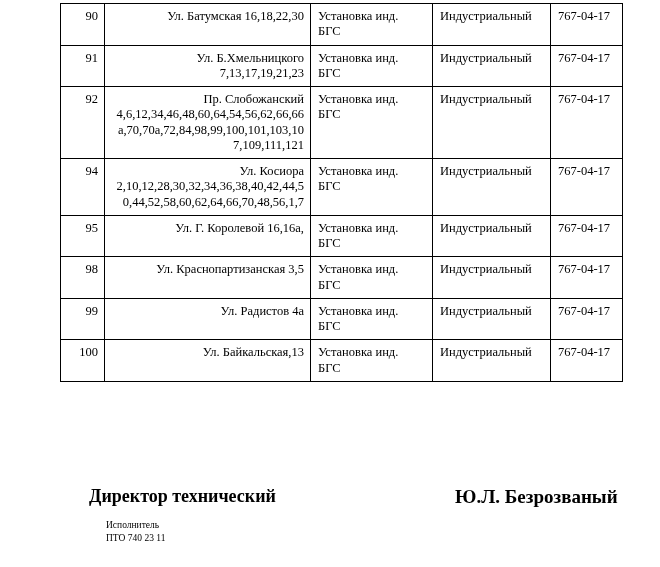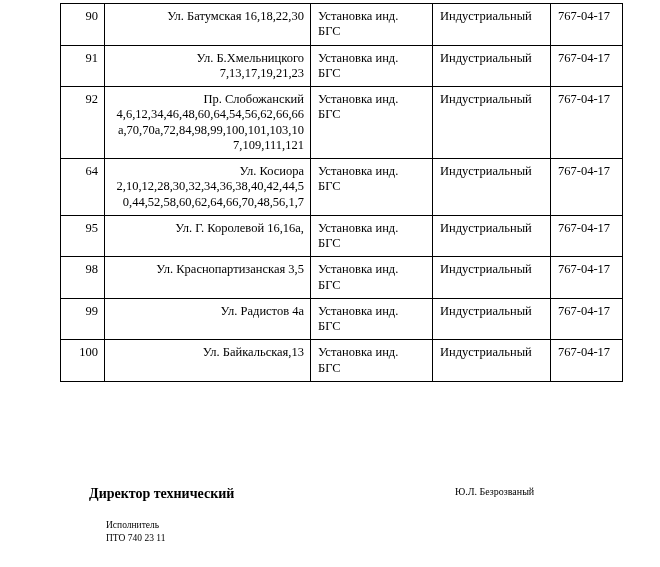--- a/index.html
+++ b/index.html
@@ -86,30 +86,30 @@
     position: absolute;
     left: 0;
     top: 486px;
     width: 660px;
     height: 26px;
   }
   #signature-title {
     position: absolute;
     left: 89px;
     top: 0;
-    font-size: 14px;
+    font-size: 18px;
     font-weight: bold;
     white-space: nowrap;
   }
   #signature-name {
     position: absolute;
     left: 455px;
     top: 0;
-    font-size: 10px;
-    font-weight: normal;
+    font-size: 19px;
+    font-weight: bold;
     white-space: nowrap;
   }
 
   #executor-block {
     position: absolute;
     left: 106px;
     top: 519px;
     font-size: 9.5px;
     line-height: 1.33;
     font-family: Liberation Serif, serif;
@@ -162,21 +162,21 @@
             <span class="addr-nums">4,6,12,34,46,48,60,64,54,56,62,66,66а,70,70а,72,84,98,99,100,101,103,107,109,111,121</span>
           </td>
           <td class="cell-work">
             <span class="addr-line">Установка инд.</span>
             <span class="addr-line">БГС</span>
           </td>
           <td class="cell-dist">Индустриальный</td>
           <td class="cell-phone">767-04-17</td>
         </tr>
         <tr class="table-row">
-          <td class="cell-num">64</td>
+          <td class="cell-num">94</td>
           <td class="cell-addr">
             <span class="addr-line">Ул. Косиора</span>
             <span class="addr-nums">2,10,12,28,30,32,34,36,38,40,42,44,50,44,52,58,60,62,64,66,70,48,56,1,7</span>
           </td>
           <td class="cell-work">
             <span class="addr-line">Установка инд.</span>
             <span class="addr-line">БГС</span>
           </td>
           <td class="cell-dist">Индустриальный</td>
           <td class="cell-phone">767-04-17</td>

